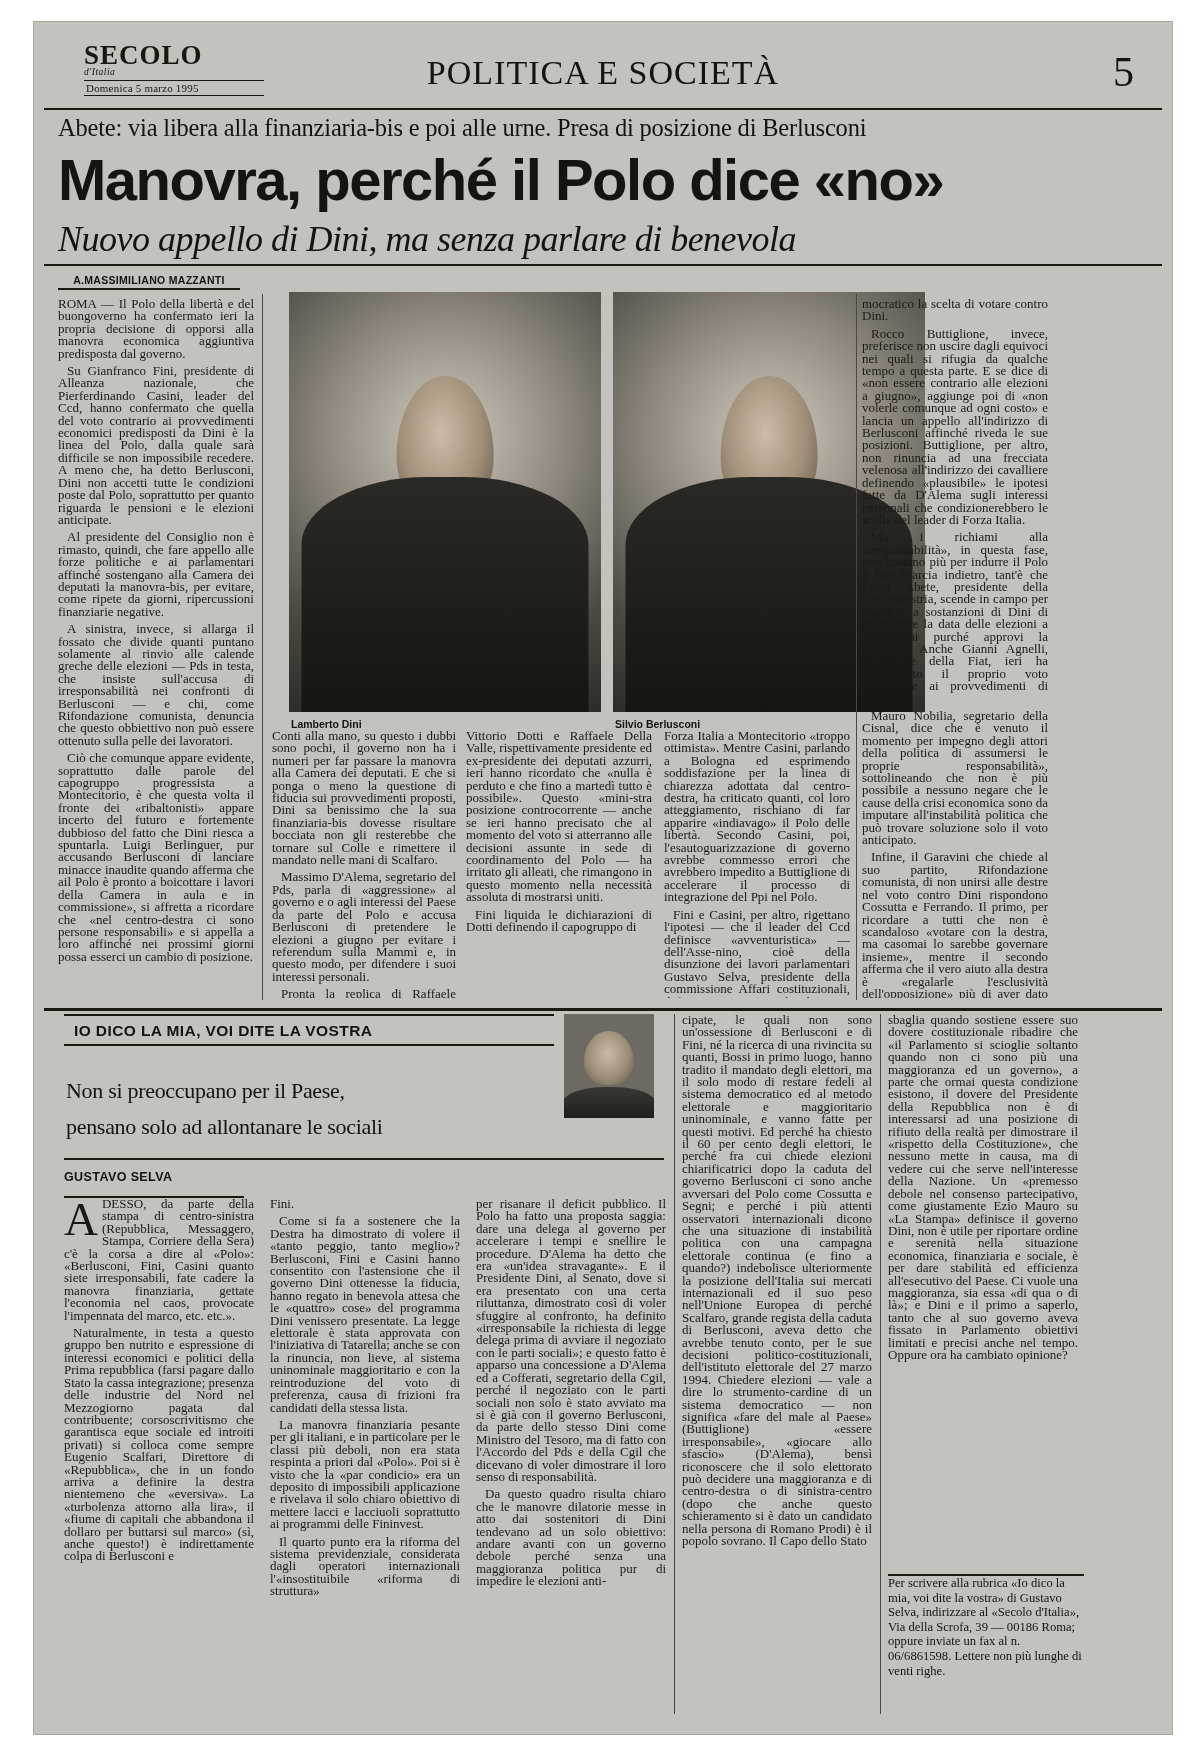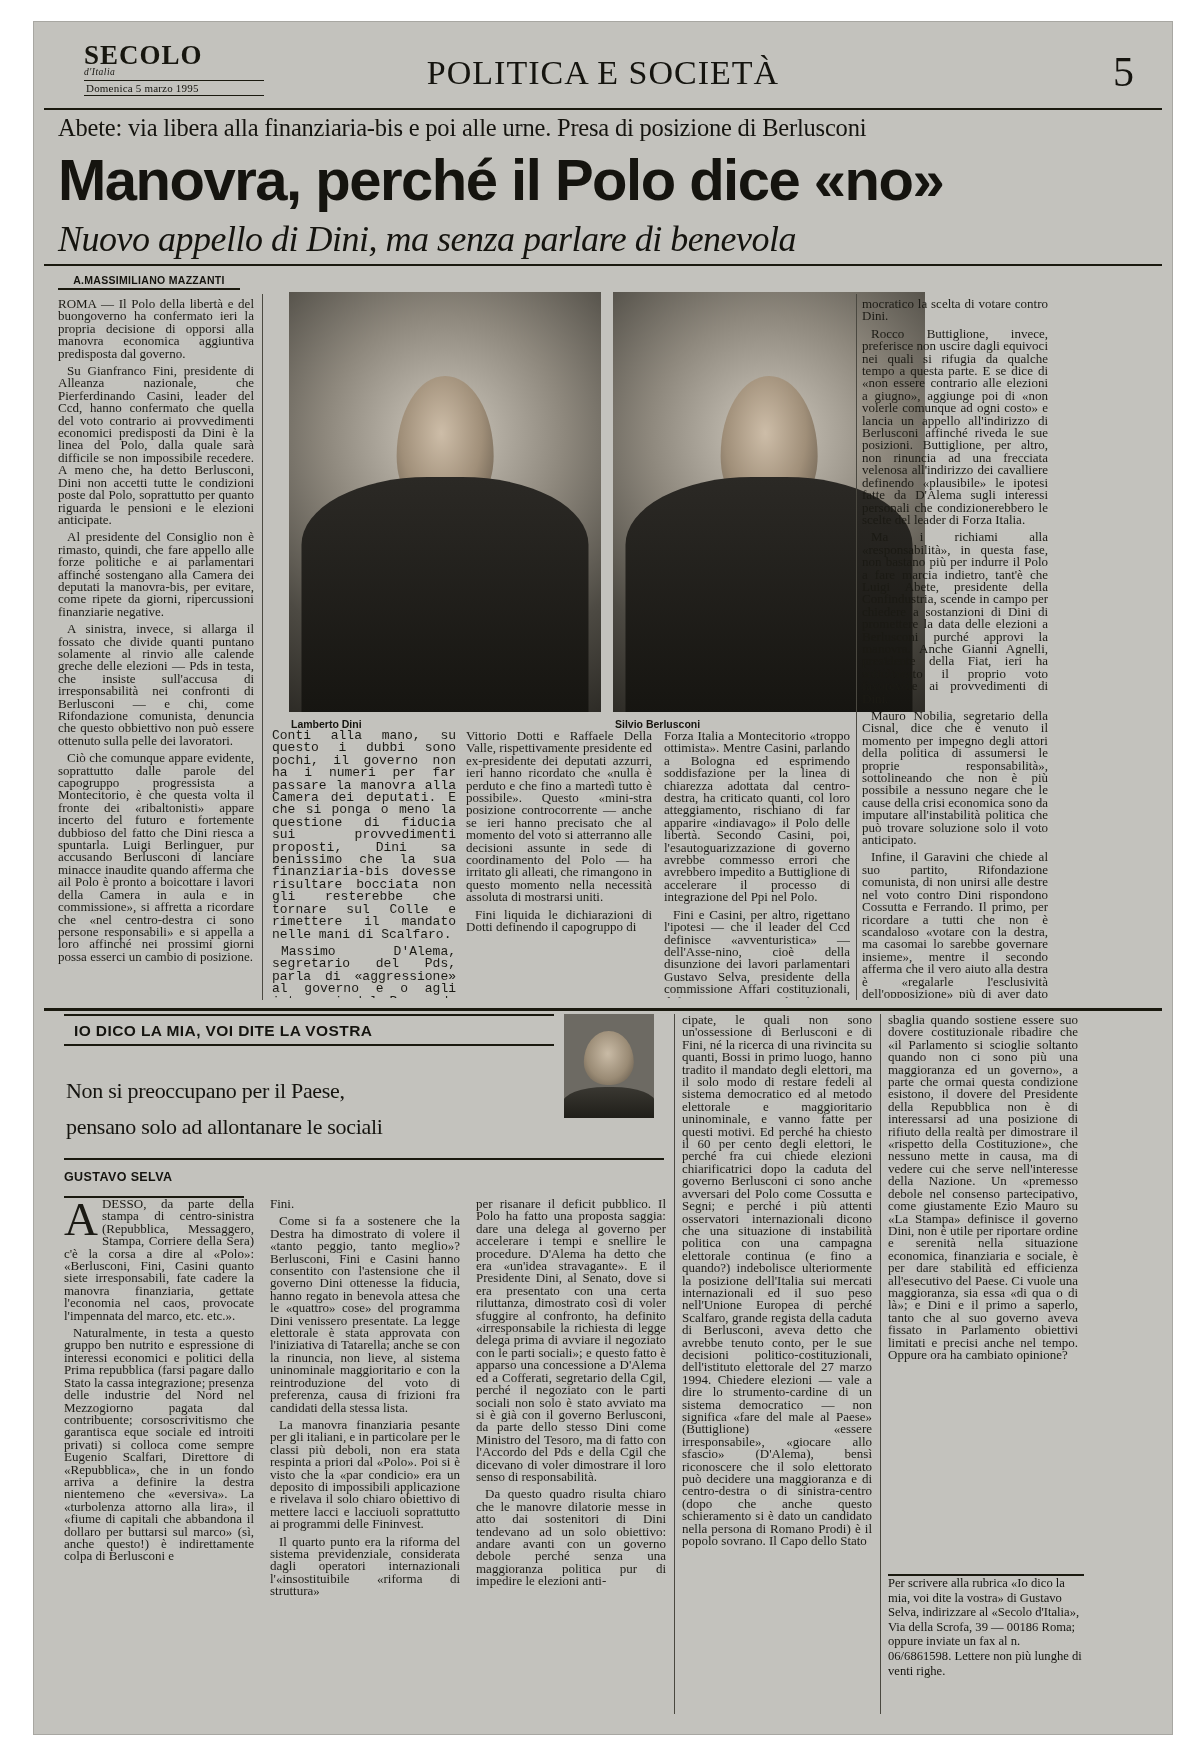--- a/index.html
+++ b/index.html
@@ -284,21 +284,21 @@
     <div class="photo-caption" style="left:581px; top:696px;text-align:center;">Silvio Berlusconi</div>
 
     <div class="col" style="left:24px; top:276px; width:196px; height:700px;">
       <p class="first">ROMA — Il Polo della libertà e del buongoverno ha confermato ieri la propria decisione di opporsi alla manovra economica aggiuntiva predisposta dal governo.</p>
       <p>Su Gianfranco Fini, presidente di Alleanza nazionale, che Pierferdinando Casini, leader del Ccd, hanno confermato che quella del voto contrario ai provvedimenti economici predisposti da Dini è la linea del Polo, dalla quale sarà difficile se non impossibile recedere. A meno che, ha detto Berlusconi, Dini non accetti tutte le condizioni poste dal Polo, soprattutto per quanto riguarda le pensioni e le elezioni anticipate.</p>
       <p>Al presidente del Consiglio non è rimasto, quindi, che fare appello alle forze politiche e ai parlamentari affinché sostengano alla Camera dei deputati la manovra-bis, per evitare, come ripete da giorni, ripercussioni finanziarie negative.</p>
       <p>A sinistra, invece, si allarga il fossato che divide quanti puntano solamente al rinvio alle calende greche delle elezioni — Pds in testa, che insiste sull'accusa di irresponsabilità nei confronti di Berlusconi — e chi, come Rifondazione comunista, denuncia che questo obbiettivo non può essere ottenuto sulla pelle dei lavoratori.</p>
       <p>Ciò che comunque appare evidente, soprattutto dalle parole del capogruppo progressista a Montecitorio, è che questa volta il fronte dei «ribaltonisti» appare incerto del futuro e fortemente dubbioso del fatto che Dini riesca a spuntarla. Luigi Berlinguer, pur accusando Berlusconi di lanciare minacce inaudite quando afferma che ail Polo è pronto a boicottare i lavori della Camera in aula e in commissione», si affretta a ricordare che «nel centro-destra ci sono persone responsabili» e si appella a loro affinché nei prossimi giorni possa esserci un cambio di posizione.</p>
     </div>
 
-    <div class="col" style="left:238px; top:708px; width:184px; height:268px;font-family:Liberation Mono, monospace;">
+    <div class="col" style="left:238px; top:708px; width:184px; height:268px;">
       <p class="first">Conti alla mano, su questo i dubbi sono pochi, il governo non ha i numeri per far passare la manovra alla Camera dei deputati. E che si ponga o meno la questione di fiducia sui provvedimenti proposti, Dini sa benissimo che la sua finanziaria-bis dovesse risultare bocciata non gli resterebbe che tornare sul Colle e rimettere il mandato nelle mani di Scalfaro.</p>
       <p>Massimo D'Alema, segretario del Pds, parla di «aggressione» al governo e o agli interessi del Paese da parte del Polo e accusa Berlusconi di pretendere le elezioni a giugno per evitare i referendum sulla Mammì e, in questo modo, per difendere i suoi interessi personali.</p>
       <p>Pronta la replica di Raffaele Costa, ex-ministro della Sanità dell'Unione di centro, che rigetta l'accusa affermando che, dal momento che la manovra non serve più per risolvere i problemi economici del Paese, non si può accusare il Polo di irresponsabilità perché si rifiuta di votarla.</p>
     </div>
 
     <div class="col" style="left:432px; top:708px; width:186px; height:268px;">
       <p class="first">Vittorio Dotti e Raffaele Della Valle, rispettivamente presidente ed ex-presidente dei deputati azzurri, ieri hanno ricordato che «nulla è perduto e che fino a martedì tutto è possibile». Questo «mini-stra posizione controcorrente — anche se ieri hanno precisato che al momento del voto si atterranno alle decisioni assunte in sede di coordinamento del Polo — ha irritato gli alleati, che rimangono in questo momento nella necessità assoluta di mostrarsi uniti.</p>
       <p>Fini liquida le dichiarazioni di Dotti definendo il capogruppo di</p>
     </div>
 

